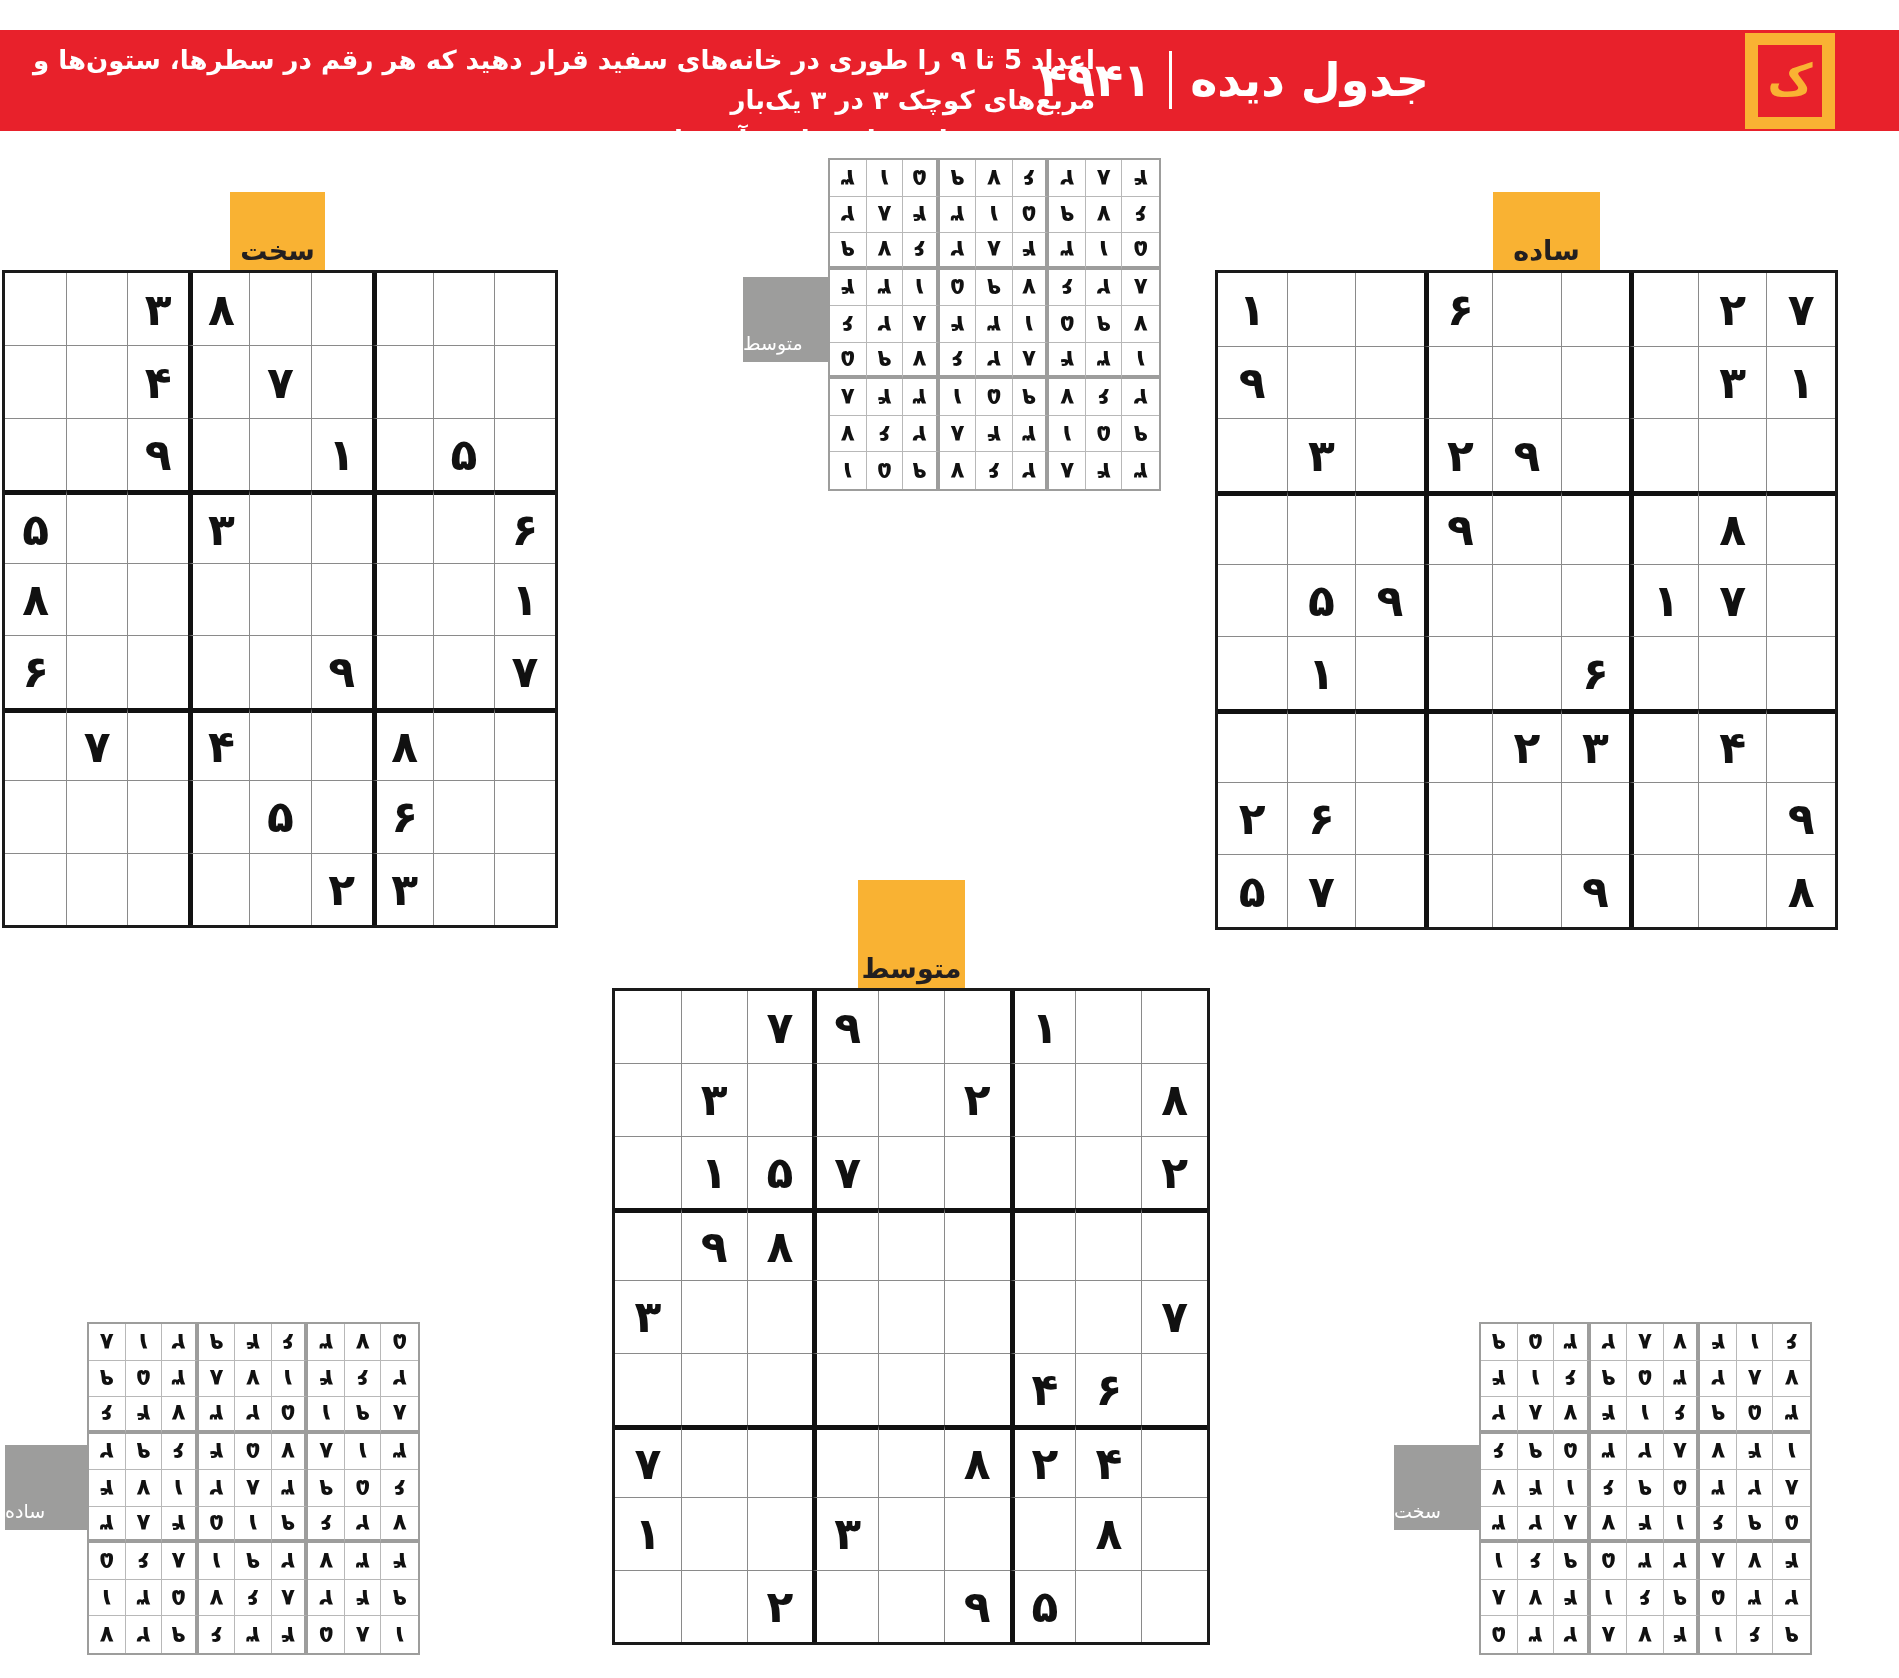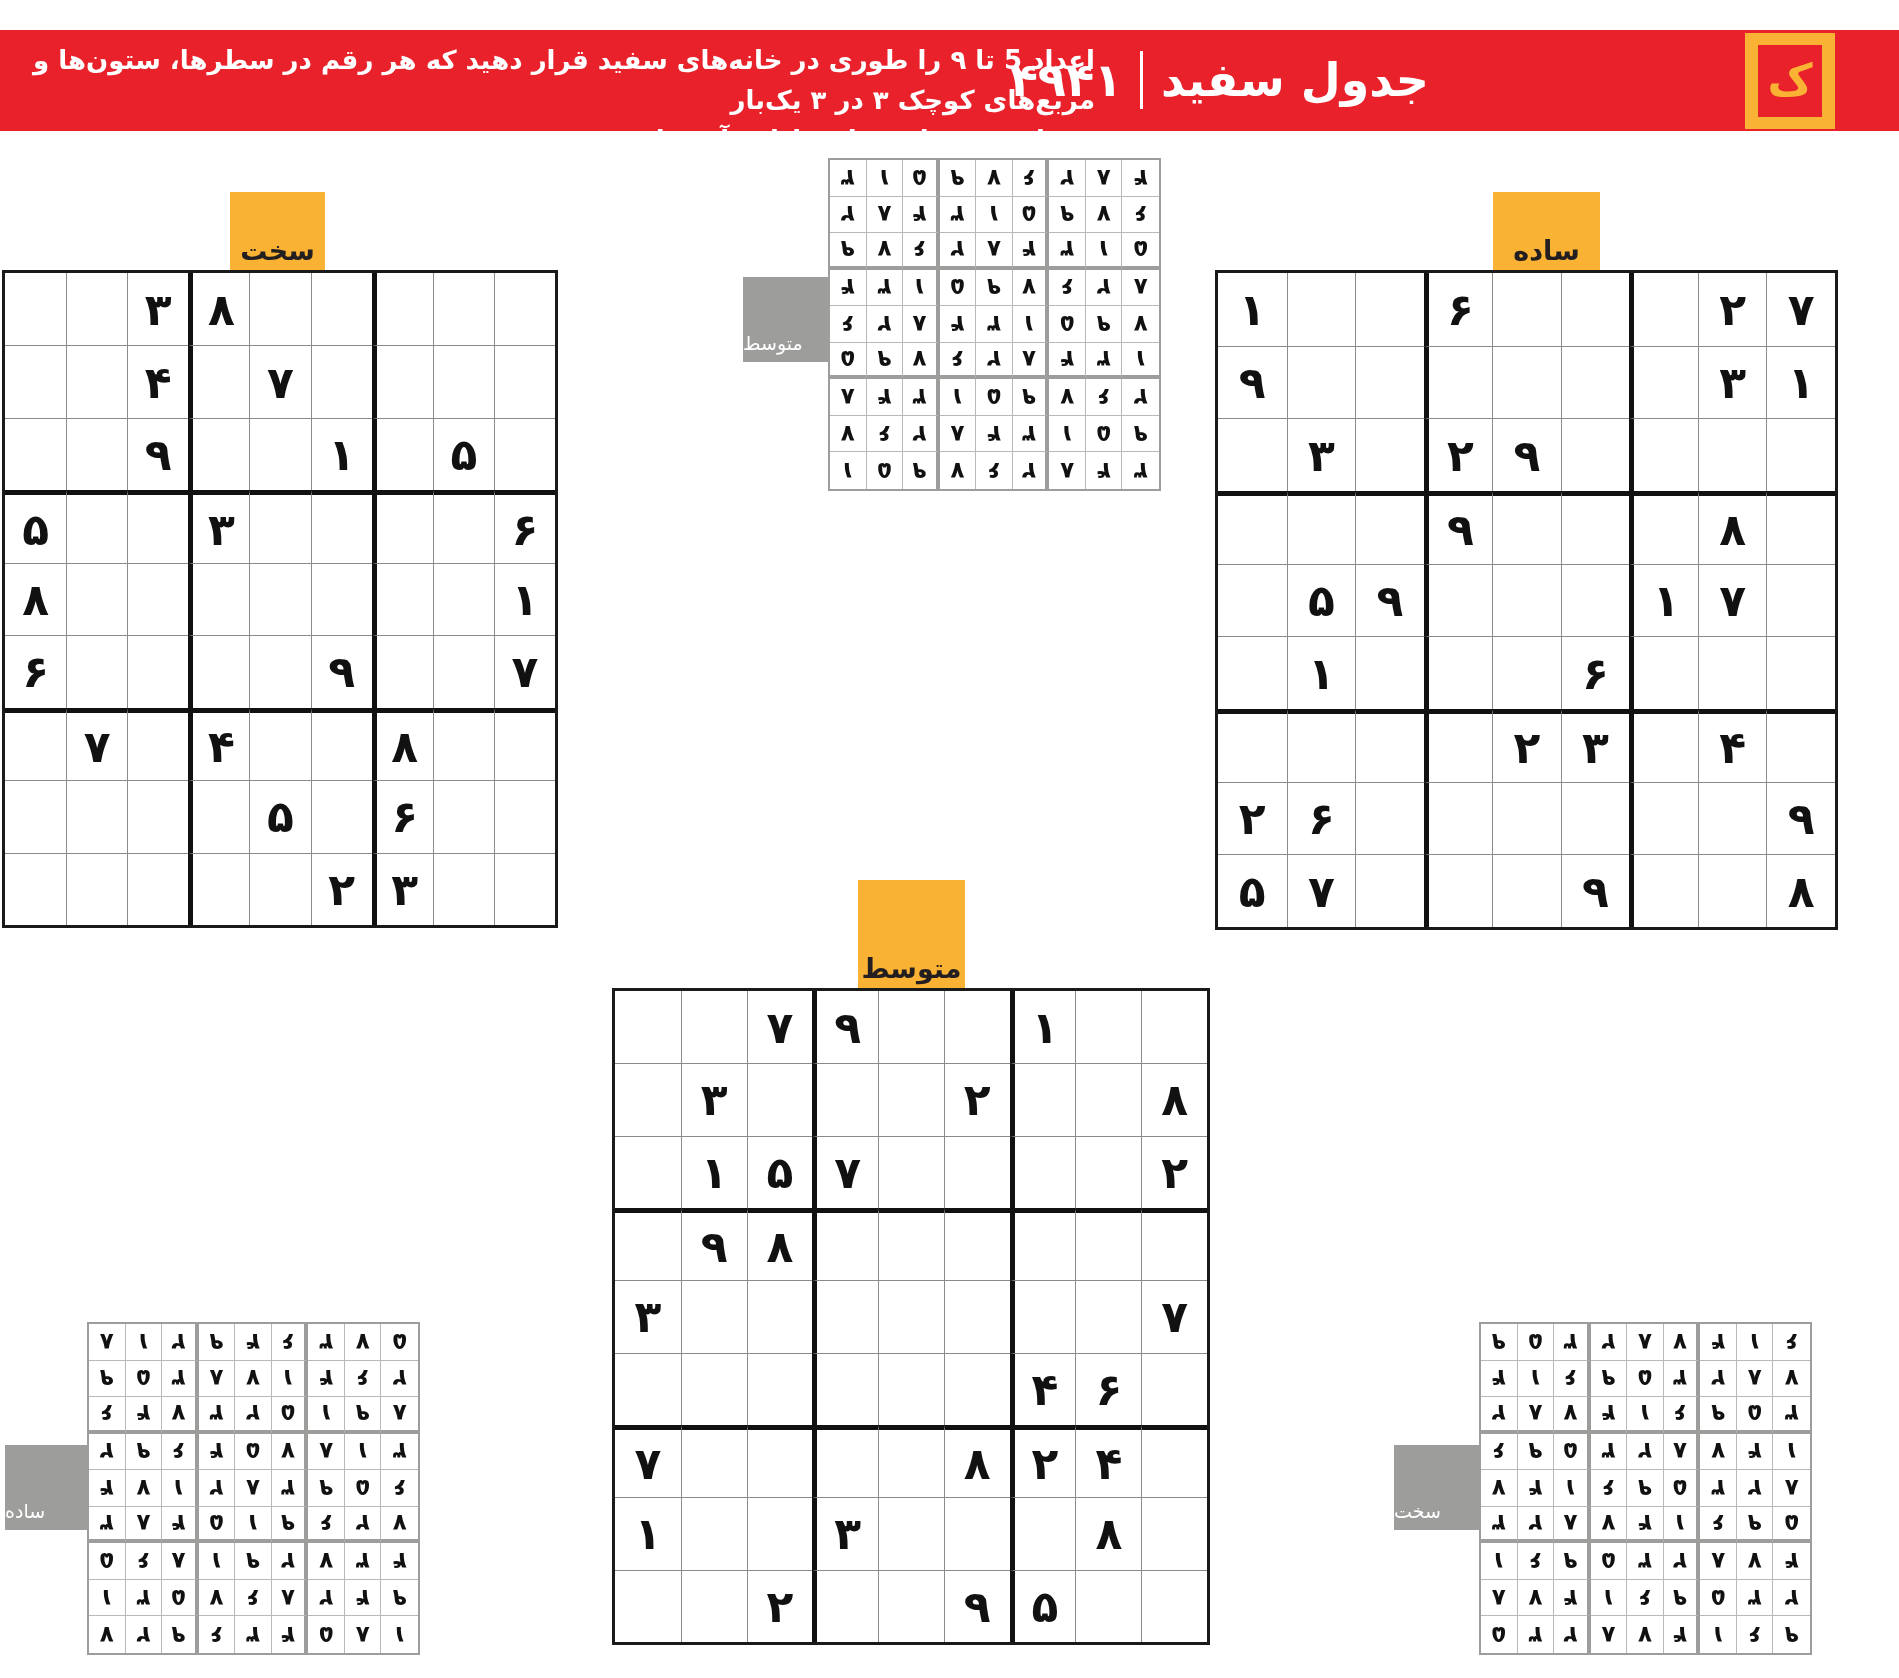--- a/index.html
+++ b/index.html
@@ -34,24 +34,24 @@
        font-size:23px;font-weight:bold;color:#111111;box-sizing:border-box;background:#ffffff;}
 </style>
 </head>
 <body>
 
 <div id="stage">
 
   <div id="headerBar">
     <div id="instructions">
       <div>اعداد 5 تا ۹ را طوری در خانه‌های سفید قرار دهید که هر رقم در سطرها، ستون‌ها و مربع‌های کوچک ۳ در ۳ یک‌بار</div>
-      <div>جدول شود. پاسخ‌ها در ادامه آمده است.</div>
+      <div>دیده شود. پاسخ‌ها در پاسخ آمده است.</div>
     </div>
     <div id="titleBlock">
-      <span id="titleMain">جدول سفید</span>
+      <span id="titleMain">جدول دیده</span>
       <span id="titleDivider"></span>
       <span id="titleNumber">۴۹۴۱</span>
     </div>
   </div>
   <div id="logoBox">
     <div id="logoInner">
       <span id="logoGlyph">ک</span>
     </div>
   </div>
 

